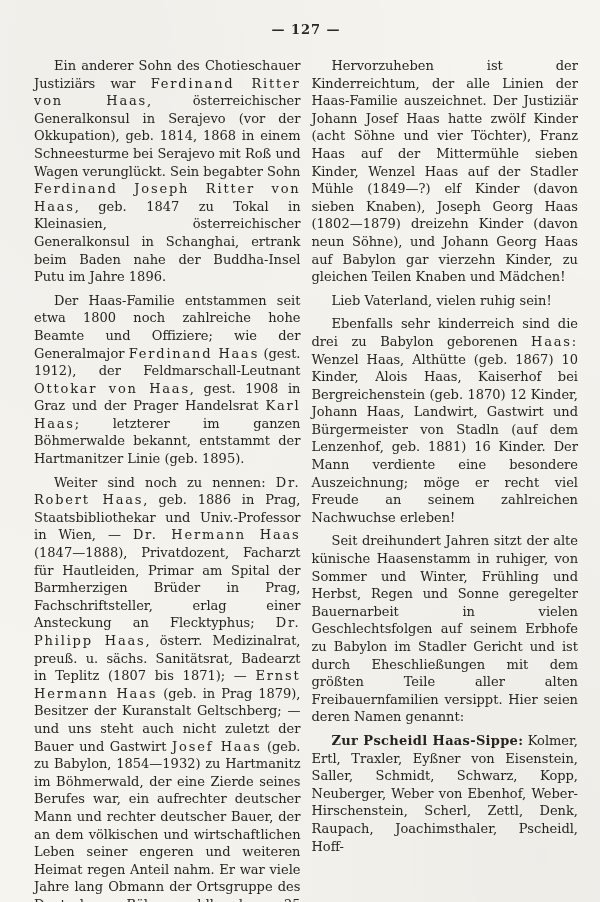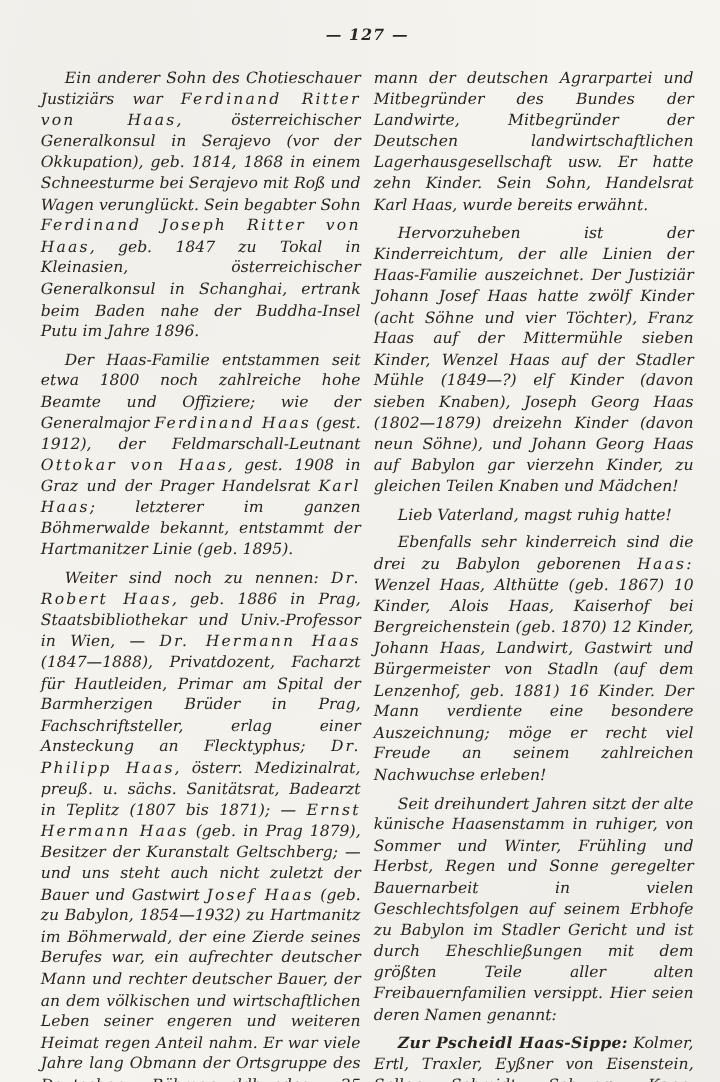--- a/index.html
+++ b/index.html
@@ -12,21 +12,20 @@
     position: relative;
     width: 600px; height: 902px;
     box-sizing: border-box;
     padding: 20px 22px 10px 34px;
     background:
       radial-gradient(ellipse at 15% 8%, rgba(0,0,0,0.025), transparent 55%),
       radial-gradient(ellipse at 90% 95%, rgba(0,0,0,0.03), transparent 60%),
       #f6f4ef;
     overflow: hidden;
     color: #29231d;
-    font-style: italic;
   }
   .page-number {
     text-align: center;
     font-size: 13px;
     letter-spacing: 1px;
     font-weight: bold;
     color: #2c2620;
     margin: 2px 0 20px 0;
   }
   .columns {
@@ -68,30 +67,27 @@
       </p>
 
       <p class="para">
         <span class="seg">Weiter sind noch zu nennen: </span><span class="seg spaced">Dr. Robert Haas</span><span class="seg">, geb. 1886 in Prag, Staatsbibliothekar und Univ.-Professor in Wien, — </span><span class="seg spaced">Dr. Hermann Haas</span><span class="seg"> (1847—1888), Privatdozent, Facharzt für Hautleiden, Primar am Spital der Barmherzigen Brüder in Prag, Fachschriftsteller, erlag einer Ansteckung an Flecktyphus; </span><span class="seg spaced">Dr. Philipp Haas</span><span class="seg">, österr. Medizinalrat, preuß. u. sächs. Sanitätsrat, Badearzt in Teplitz (1807 bis 1871); — </span><span class="seg spaced">Ernst Hermann Haas</span><span class="seg"> (geb. in Prag 1879), Besitzer der Kuranstalt Geltschberg; — und uns steht auch nicht zuletzt der Bauer und Gastwirt </span><span class="seg spaced">Josef Haas</span><span class="seg"> (geb. zu Babylon, 1854—1932) zu Hartmanitz im Böhmerwald, der eine Zierde seines Berufes war, ein aufrechter deutscher Mann und rechter deutscher Bauer, der an dem völkischen und wirtschaftlichen Leben seiner engeren und weiteren Heimat regen Anteil nahm. Er war viele Jahre lang Obmann der Ortsgruppe des Deutschen Böhmerwaldbundes, 25 Jahre lang Delegierter der Deutschen Sektion des Landeskulturrates, war Vertrauens-</span>
       </p>
 
     </div>
 
     <div class="col">
 
-      <p class="para no-indent">
-        <span class="seg">mann der deutschen Agrarpartei und Mitbegründer des Bundes der Landwirte, Mitbegründer der Deutschen landwirtschaftlichen Lagerhausgesellschaft usw. Er hatte zehn Kinder. Sein Sohn, Handelsrat Karl Haas, wurde bereits erwähnt.</span>
-      </p>
 
       <p class="para">
         <span class="seg">Hervorzuheben ist der Kinderreichtum, der alle Linien der Haas-Familie auszeichnet. Der Justiziär Johann Josef Haas hatte zwölf Kinder (acht Söhne und vier Töchter), Franz Haas auf der Mittermühle sieben Kinder, Wenzel Haas auf der Stadler Mühle (1849—?) elf Kinder (davon sieben Knaben), Joseph Georg Haas (1802—1879) dreizehn Kinder (davon neun Söhne), und Johann Georg Haas auf Babylon gar vierzehn Kinder, zu gleichen Teilen Knaben und Mädchen!</span>
       </p>
 
       <p class="para">
-        <span class="seg">Lieb Vaterland, magst ruhig hatte!</span>
+        <span class="seg">Lieb Vaterland, vielen ruhig sein!</span>
       </p>
 
       <p class="para">
         <span class="seg">Ebenfalls sehr kinderreich sind die drei zu Babylon geborenen </span><span class="seg spaced">Haas:</span><span class="seg"> Wenzel Haas, Althütte (geb. 1867) 10 Kinder, Alois Haas, Kaiserhof bei Bergreichenstein (geb. 1870) 12 Kinder, Johann Haas, Landwirt, Gastwirt und Bürgermeister von Stadln (auf dem Lenzenhof, geb. 1881) 16 Kinder. Der Mann verdiente eine besondere Auszeichnung; möge er recht viel Freude an seinem zahlreichen Nachwuchse erleben!</span>
       </p>
 
       <p class="para">
         <span class="seg">Seit dreihundert Jahren sitzt der alte künische Haasenstamm in ruhiger, von Sommer und Winter, Frühling und Herbst, Regen und Sonne geregelter Bauernarbeit in vielen Geschlechtsfolgen auf seinem Erbhofe zu Babylon im Stadler Gericht und ist durch Eheschließungen mit dem größten Teile aller alten Freibauernfamilien versippt. Hier seien deren Namen genannt:</span>
       </p>
 

